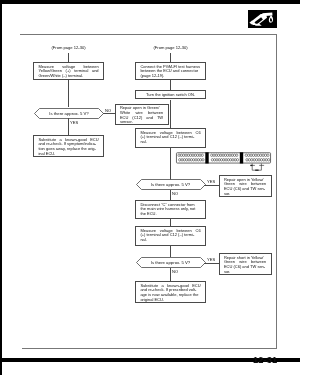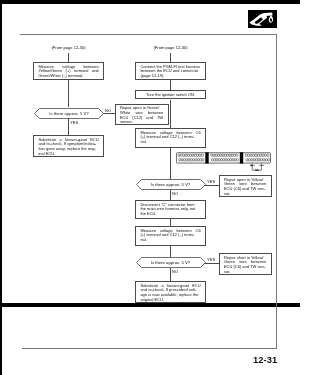--- a/index.html
+++ b/index.html
@@ -1,19 +1,19 @@
 <!DOCTYPE html>
 <html><head>
 <meta charset="utf-8">
 <title>12-31</title>
 <style>
   html,body{margin:0;padding:0;}
   body{width:300px;height:375px;background:#fff;overflow:hidden;
        font-family:"Liberation Sans",sans-serif;color:#1a1a1a;}
-  #page{position:absolute;left:0;top:0;width:300px;height:307px;background:#fff;}
+  #page{position:absolute;left:0;top:0;width:300px;height:362px;background:#fff;}
   .edge-top{position:absolute;left:0;top:0;width:300px;height:4px;background:#000;}
   .edge-bottom{position:absolute;left:0;bottom:0;width:300px;height:4px;background:#000;}
   .edge-left{position:absolute;left:0;top:0;width:2px;height:375px;background:#000;}
 
   .frame-top{position:absolute;left:20px;top:34px;width:257px;height:1px;background:#777;}
   .frame-bottom{position:absolute;left:22px;top:348px;width:255px;height:1px;background:#777;}
   .frame-right{position:absolute;left:276px;top:34px;width:1px;height:315px;background:#777;}
 
   .logo{position:absolute;left:248px;top:10px;width:29px;height:18px;background:#000;}
 

